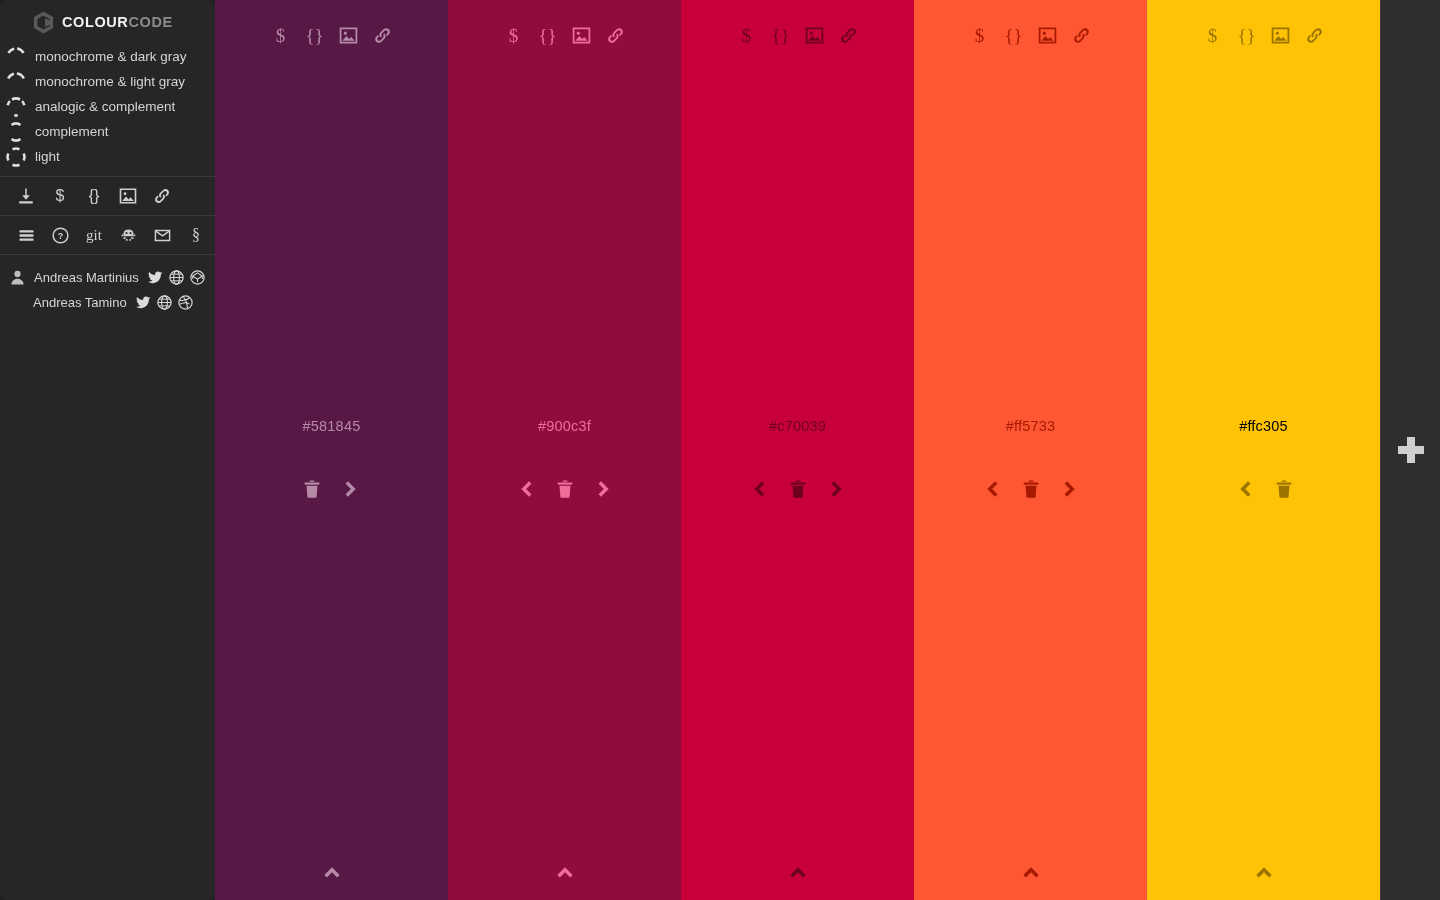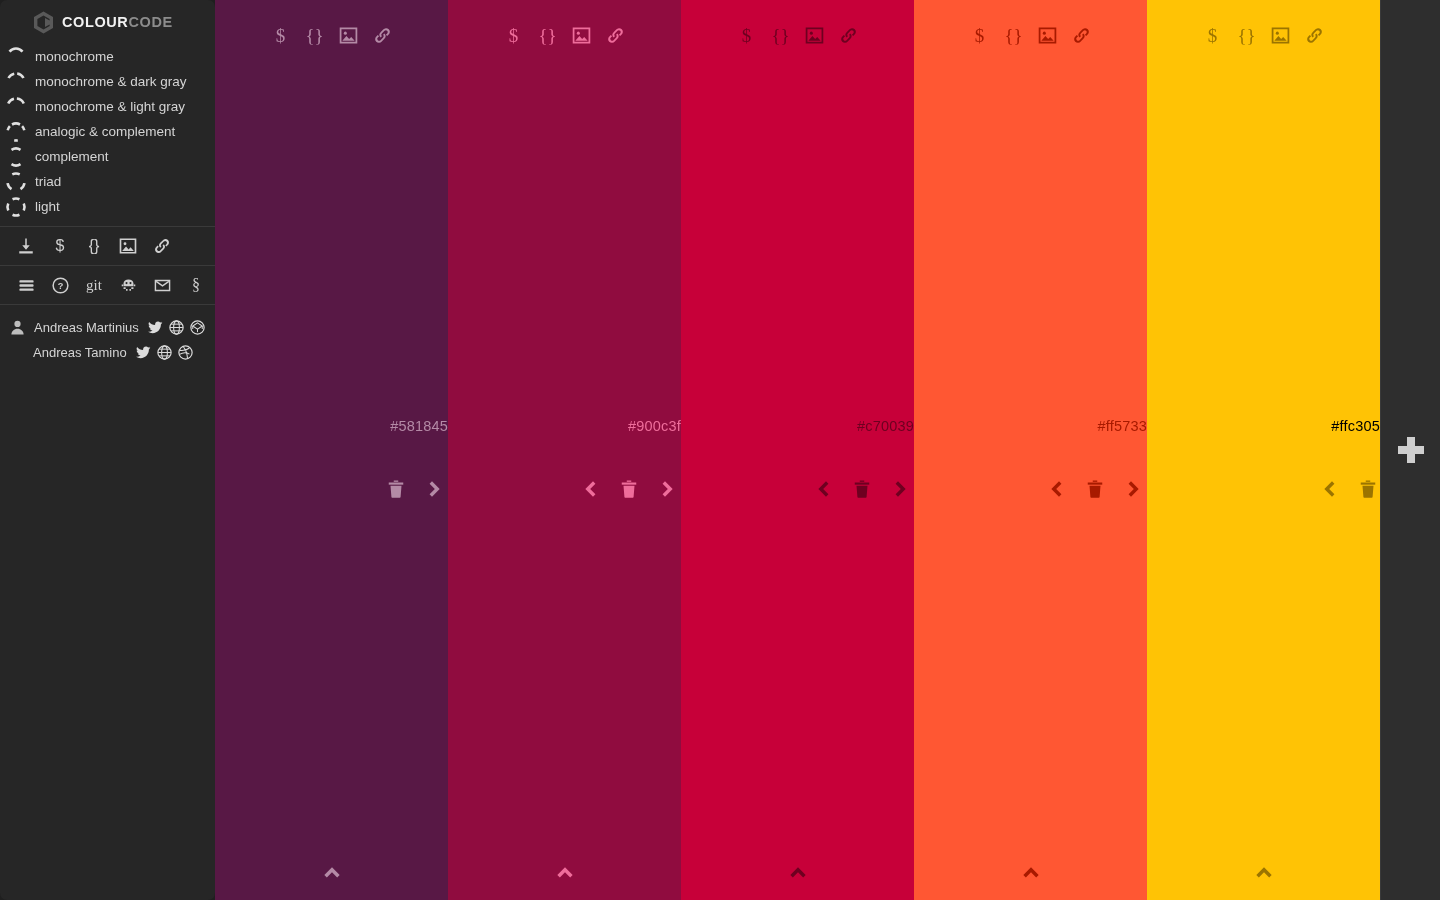--- a/index.html
+++ b/index.html
@@ -64,21 +64,21 @@
   }
   .col-icons{
     display:flex; align-items:center; justify-content:center; gap:12px;
     margin-top:21px; height:28px;
   }
   .ci{ cursor:pointer; display:flex; align-items:center; justify-content:center;
        width:22px; height:24px; }
   .ci .g{ font-size:19px; line-height:1; font-family:"Liberation Serif",serif; }
   .col-center{
     position:absolute; left:0; right:0; top:418px;
-    display:flex; flex-direction:column; align-items:flex-end;gap:15px;
+    display:flex; flex-direction:column; align-items:center;gap:15px;
   }
   .hexlabel{ font-size:14.5px; letter-spacing:.2px; cursor:text; }
   .col-ctrls{ display:flex; align-items:center; justify-content:center; gap:16px; margin-top:26px; height:28px; }
   .cc{ cursor:pointer; display:flex; align-items:center; justify-content:center; width:24px; height:26px; }
   .col-bottom{ position:absolute; left:0; right:0; bottom:17px; display:flex; justify-content:center; }
   .cb{ cursor:pointer; width:30px; height:22px; display:flex; align-items:center; justify-content:center; }
 
   
   .addstrip{
     width:60px; flex:0 0 60px; height:900px; background:#2e2e2e;
@@ -103,26 +103,20 @@
           <path d="M10.5 0.6 L20 6 L20 17 L10.5 22.4 L1 17 L1 6 Z" fill="#595959"></path>
           <path d="M10.5 4.4 L16.6 7.9 L16.6 9.6 L12 7 L12 16 L16.6 13.4 L16.6 15.1 L10.5 18.6 L4.4 15.1 L4.4 7.9 Z" fill="#262626"></path>
         </svg>
       </span>
       <span class="logo-text"><span class="a">COLOUR</span><span class="b">CODE</span></span>
     </div>
 
     <div class="scheme-list" id="scheme-list">
         <div class="scheme-item">
           <span class="scheme-ico"><svg width="22" height="20" viewBox="0 0 22 20">
-              <path d="M4.49 4.54 A8.5 8.5 0 0 1 17.51 4.54" fill="none" stroke="#e0e0e0" stroke-width="2.6" stroke-linecap="butt"></path>
-            </svg></span>
-          <span class="scheme-label">monochrome</span>
-        </div>
-        <div class="scheme-item">
-          <span class="scheme-ico"><svg width="22" height="20" viewBox="0 0 22 20">
               <path d="M3.49 6.01 A8.5 8.5 0 0 1 9.23 1.69" fill="none" stroke="#e0e0e0" stroke-width="2.6" stroke-linecap="butt"></path>
               <path d="M12.18 1.58 A8.5 8.5 0 0 1 18.51 6.01" fill="none" stroke="#e0e0e0" stroke-width="2.6" stroke-linecap="butt"></path>
             </svg></span>
           <span class="scheme-label">monochrome &amp; dark gray</span>
         </div>
         <div class="scheme-item">
           <span class="scheme-ico"><svg width="22" height="20" viewBox="0 0 22 20">
               <path d="M3.23 6.54 A8.5 8.5 0 0 1 8.94 1.75" fill="none" stroke="#e0e0e0" stroke-width="2.6" stroke-linecap="butt"></path>
               <path d="M11.89 1.55 A8.5 8.5 0 0 1 18.77 6.54" fill="none" stroke="#e0e0e0" stroke-width="2.6" stroke-linecap="butt"></path>
             </svg></span>
@@ -136,28 +130,20 @@
               <path d="M12.77 18.31 A8.5 8.5 0 0 1 9.23 18.31" fill="none" stroke="#e0e0e0" stroke-width="2.6" stroke-linecap="butt"></path>
             </svg></span>
           <span class="scheme-label">analogic &amp; complement</span>
         </div>
         <div class="scheme-item">
           <span class="scheme-ico"><svg width="22" height="20" viewBox="0 0 22 20">
               <path d="M6.50 2.79 A8.5 8.5 0 0 1 15.50 2.79" fill="none" stroke="#e0e0e0" stroke-width="2.6" stroke-linecap="butt"></path>
               <path d="M15.50 17.21 A8.5 8.5 0 0 1 6.50 17.21" fill="none" stroke="#e0e0e0" stroke-width="2.6" stroke-linecap="butt"></path>
             </svg></span>
           <span class="scheme-label">complement</span>
-        </div>
-        <div class="scheme-item">
-          <span class="scheme-ico"><svg width="22" height="20" viewBox="0 0 22 20">
-              <path d="M7.27 2.36 A8.5 8.5 0 0 1 14.73 2.36" fill="none" stroke="#e0e0e0" stroke-width="2.6" stroke-linecap="butt"></path>
-              <path d="M19.42 11.18 A8.5 8.5 0 0 1 15.50 17.21" fill="none" stroke="#e0e0e0" stroke-width="2.6" stroke-linecap="butt"></path>
-              <path d="M6.50 17.21 A8.5 8.5 0 0 1 2.58 11.18" fill="none" stroke="#e0e0e0" stroke-width="2.6" stroke-linecap="butt"></path>
-            </svg></span>
-          <span class="scheme-label">triad</span>
         </div>
         <div class="scheme-item">
           <span class="scheme-ico"><svg width="22" height="20" viewBox="0 0 22 20">
               <path d="M7.54 2.23 A8.5 8.5 0 0 1 14.46 2.23" fill="none" stroke="#e0e0e0" stroke-width="2.6" stroke-linecap="butt"></path>
               <path d="M18.77 6.54 A8.5 8.5 0 0 1 18.77 13.46" fill="none" stroke="#e0e0e0" stroke-width="2.6" stroke-linecap="butt"></path>
               <path d="M14.46 17.77 A8.5 8.5 0 0 1 7.54 17.77" fill="none" stroke="#e0e0e0" stroke-width="2.6" stroke-linecap="butt"></path>
               <path d="M3.23 13.46 A8.5 8.5 0 0 1 3.23 6.54" fill="none" stroke="#e0e0e0" stroke-width="2.6" stroke-linecap="butt"></path>
             </svg></span>
           <span class="scheme-label">light</span>
         </div>

